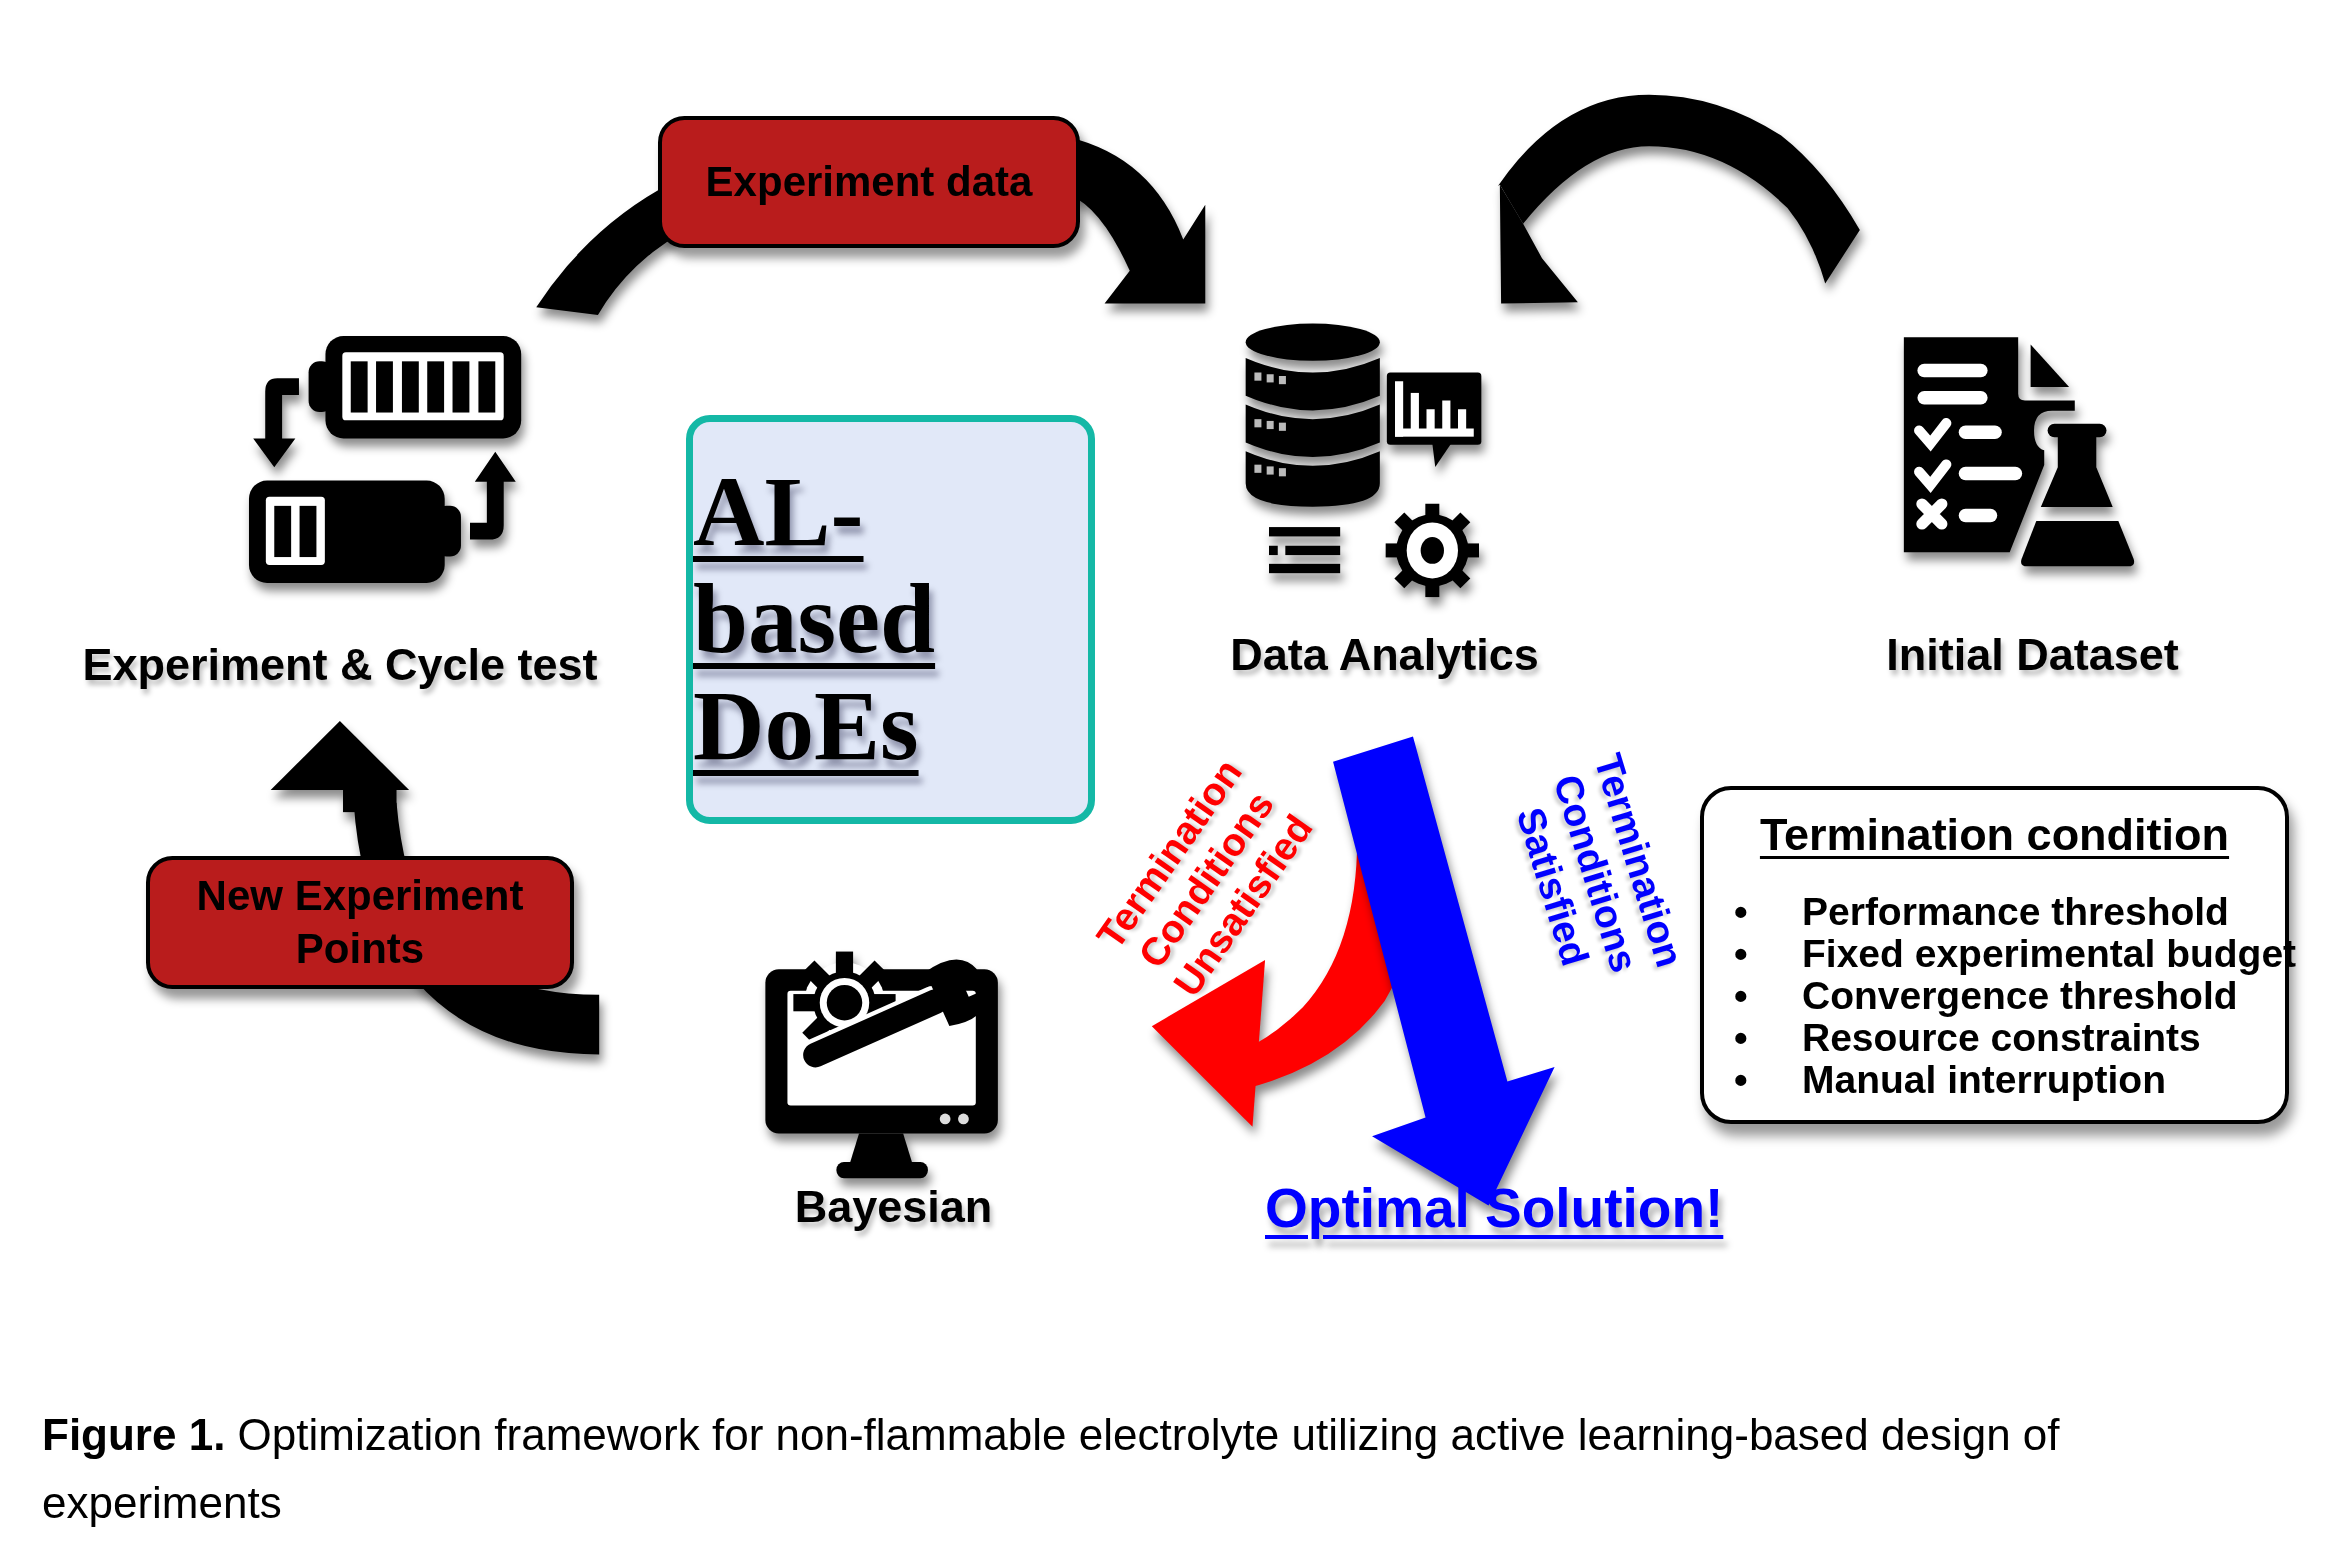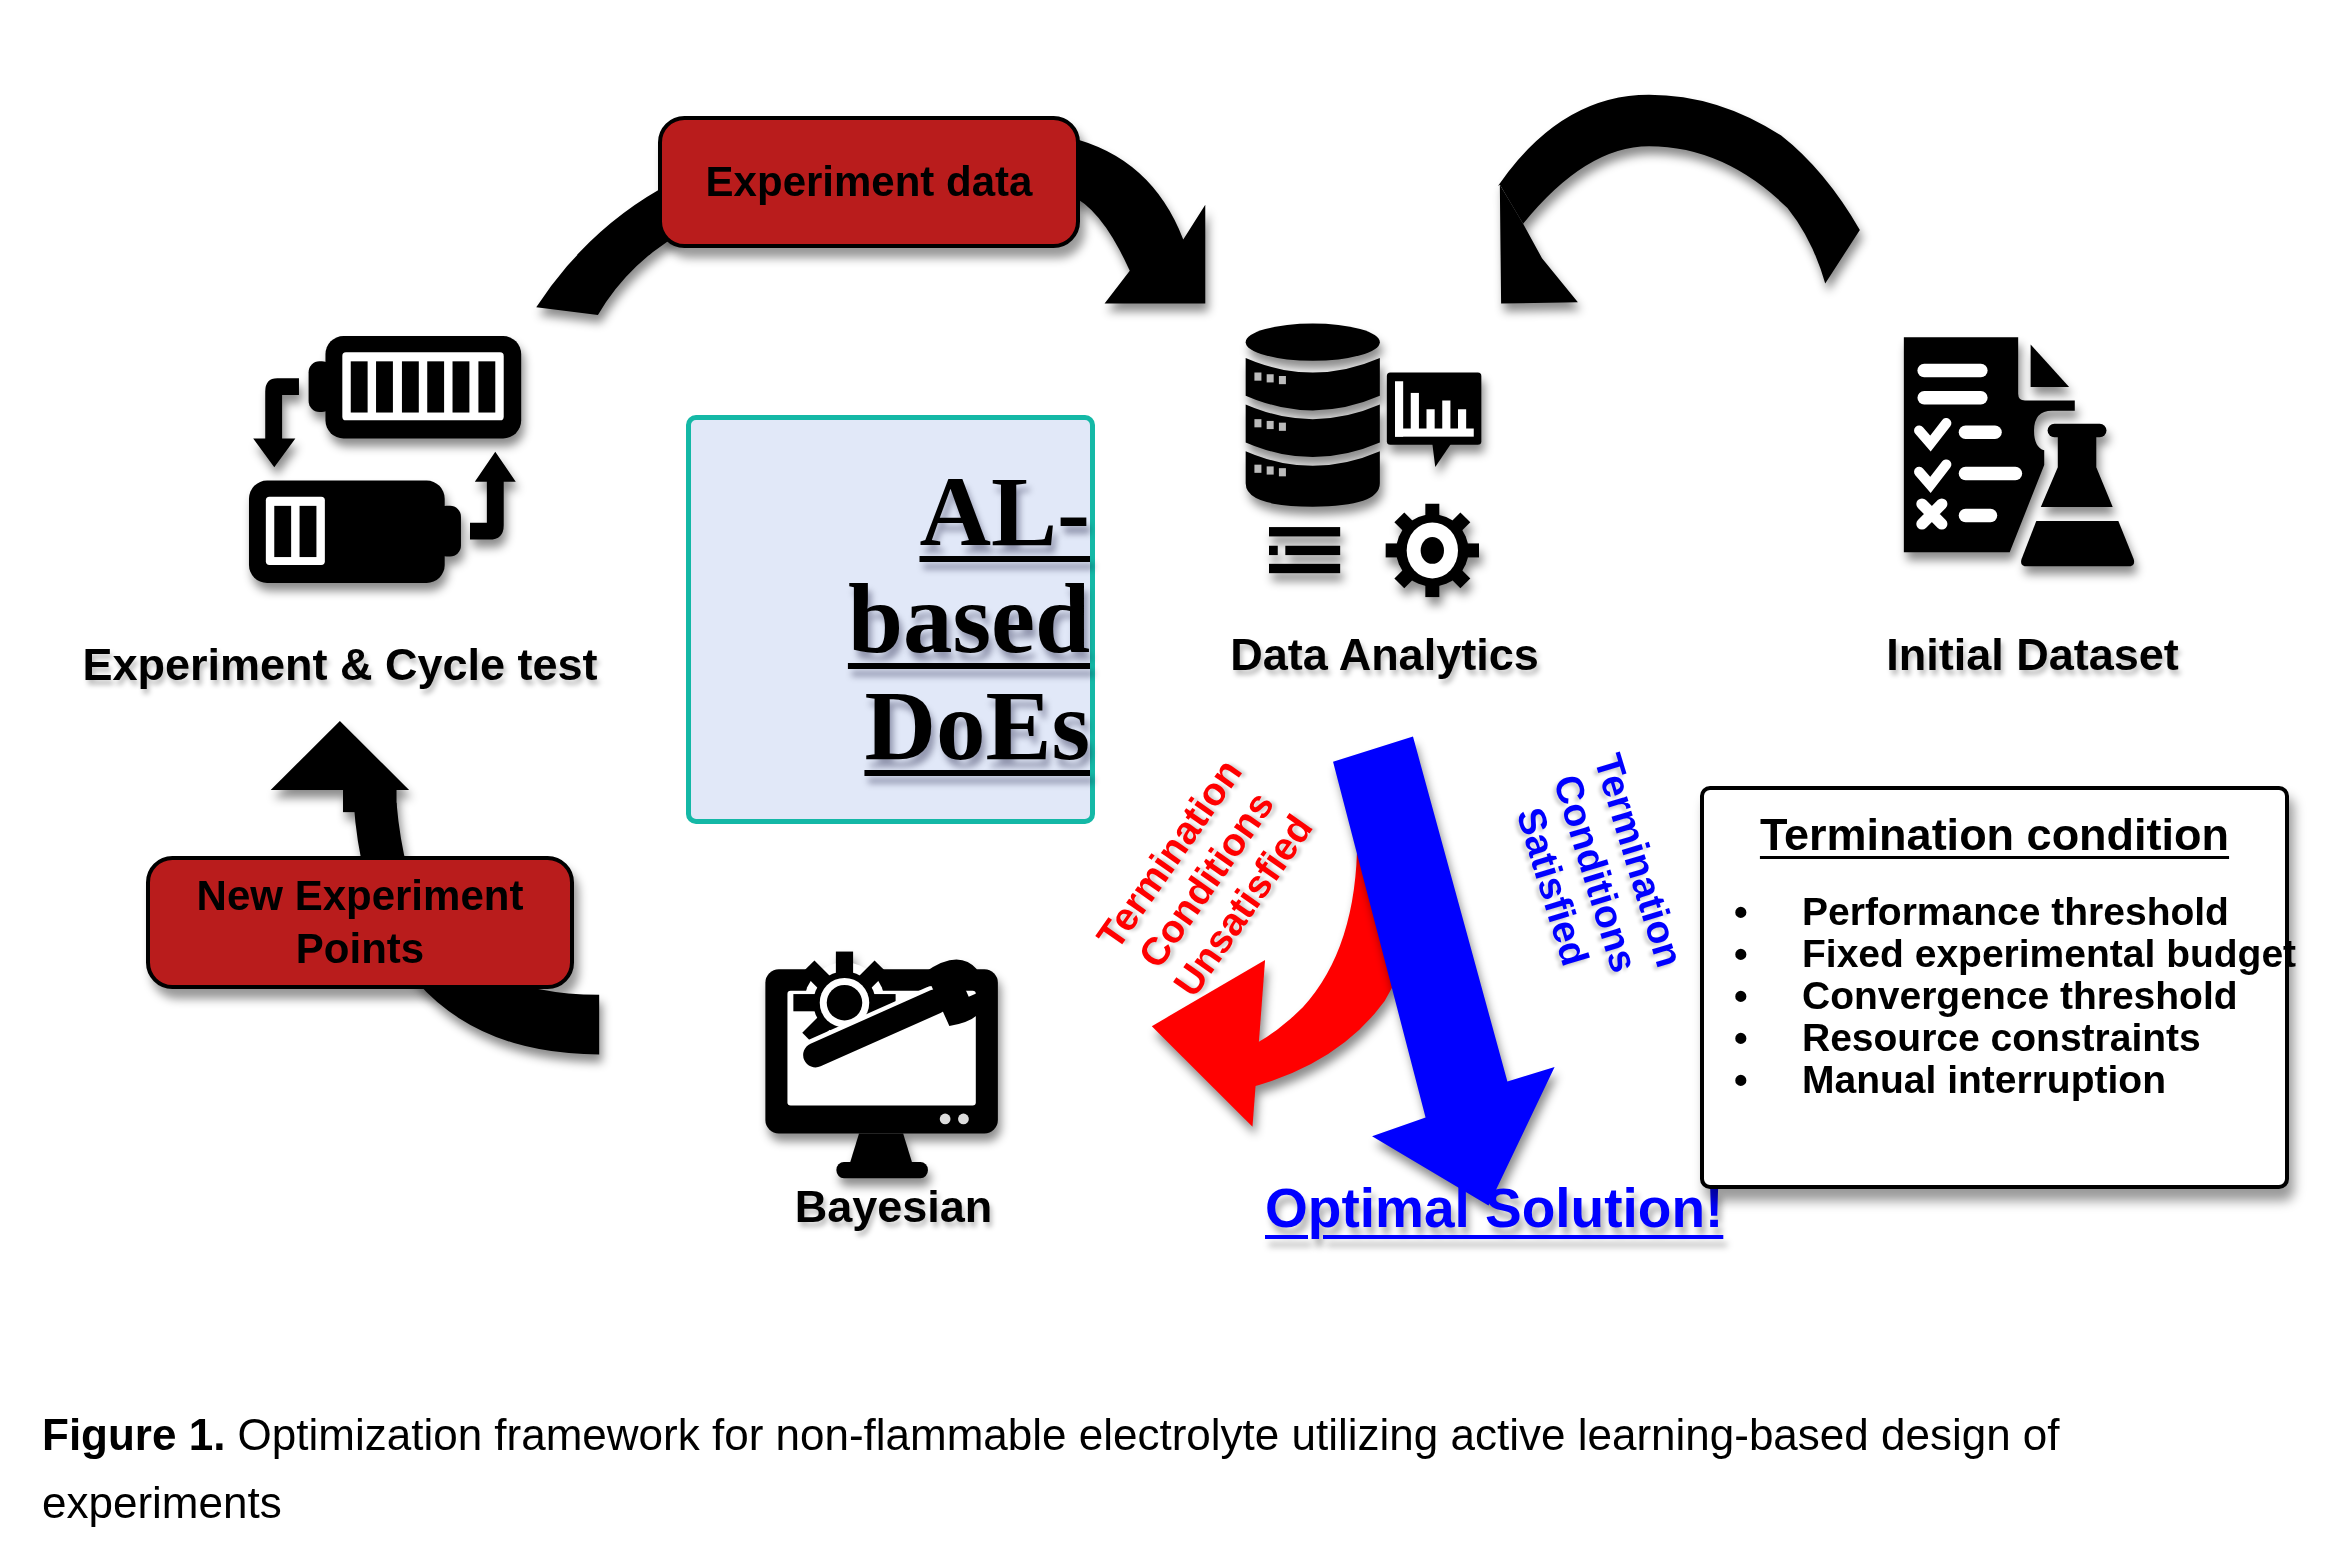--- a/index.html
+++ b/index.html
@@ -8,27 +8,27 @@
   .abs { position: absolute; }
   svg { overflow: visible; }
   .sh { filter: drop-shadow(3.8px 8.8px 5px rgba(0,0,0,0.45)); }
   .label { position: absolute; font-weight: bold; font-size: 45px; text-align: center;
            white-space: nowrap; text-shadow: 2.5px 5px 5px rgba(0,0,0,0.25); }
   .box { position: absolute; background: #b91c1c; border: 4.4px solid #000; border-radius: 26.4px;
          box-shadow: 5px 10px 10px rgba(0,0,0,0.4); box-sizing: border-box;
          display: flex; align-items: center; justify-content: center; text-align: center;
          font-weight: bold; font-size: 42px; line-height: 1.25; }
   .al-box { position: absolute; left: 686px; top: 415px; width: 409px; height: 409px;
-            background: #e1e8f8; border: 5px solid #14b8a6; border-radius: 10px; box-sizing: border-box;
-            display: flex; flex-direction: column; align-items: flex-end; justify-content: center; }
+            background: #e1e8f8; border: 7px solid #14b8a6; border-radius: 24px; box-sizing: border-box;
+            display: flex; flex-direction: column; align-items: flex-start; justify-content: center; }
   .al-line { font-family: "Liberation Serif", serif; font-weight: bold; font-size: 99px;
              line-height: 1.08; text-decoration: underline; text-decoration-thickness: 6.3px;
              text-underline-offset: 11.3px; text-shadow: 3.8px 7.6px 6.3px rgba(0,0,40,0.35); }
-  .term-box { position: absolute; left: 1700px; top: 786px; width: 589px; height: 403px;
-              background: #fff; border: 4.4px solid #000; border-radius: 10px; box-sizing: border-box;
+  .term-box { position: absolute; left: 1700px; top: 786px; width: 589px; height: 338px;
+              background: #fff; border: 4.4px solid #000; border-radius: 31px; box-sizing: border-box;
               box-shadow: 5px 11.3px 11.3px rgba(0,0,0,0.4); }
   .term-title { position: absolute; left: 0; right: 0; top: 19px; text-align: center;
                 font-weight: bold; font-size: 45px; text-decoration: underline;
                 text-decoration-thickness: 3.1px; text-underline-offset: 6.3px; }
   .term-list { position: absolute; left: 30px; top: 101px; margin: 0; padding: 0; list-style: none; }
   .term-list li { font-weight: bold; font-size: 39px; line-height: 42px; white-space: nowrap; }
   .term-list .bullet { display: inline-block; width: 68px; }
   .rot-red { position: absolute; color: #ff0000; font-weight: bold; font-size: 39px; line-height: 45px;
              text-align: center; white-space: nowrap; transform-origin: center center;
              text-shadow: 1.9px 3.8px 3.8px rgba(0,0,0,0.2); }

